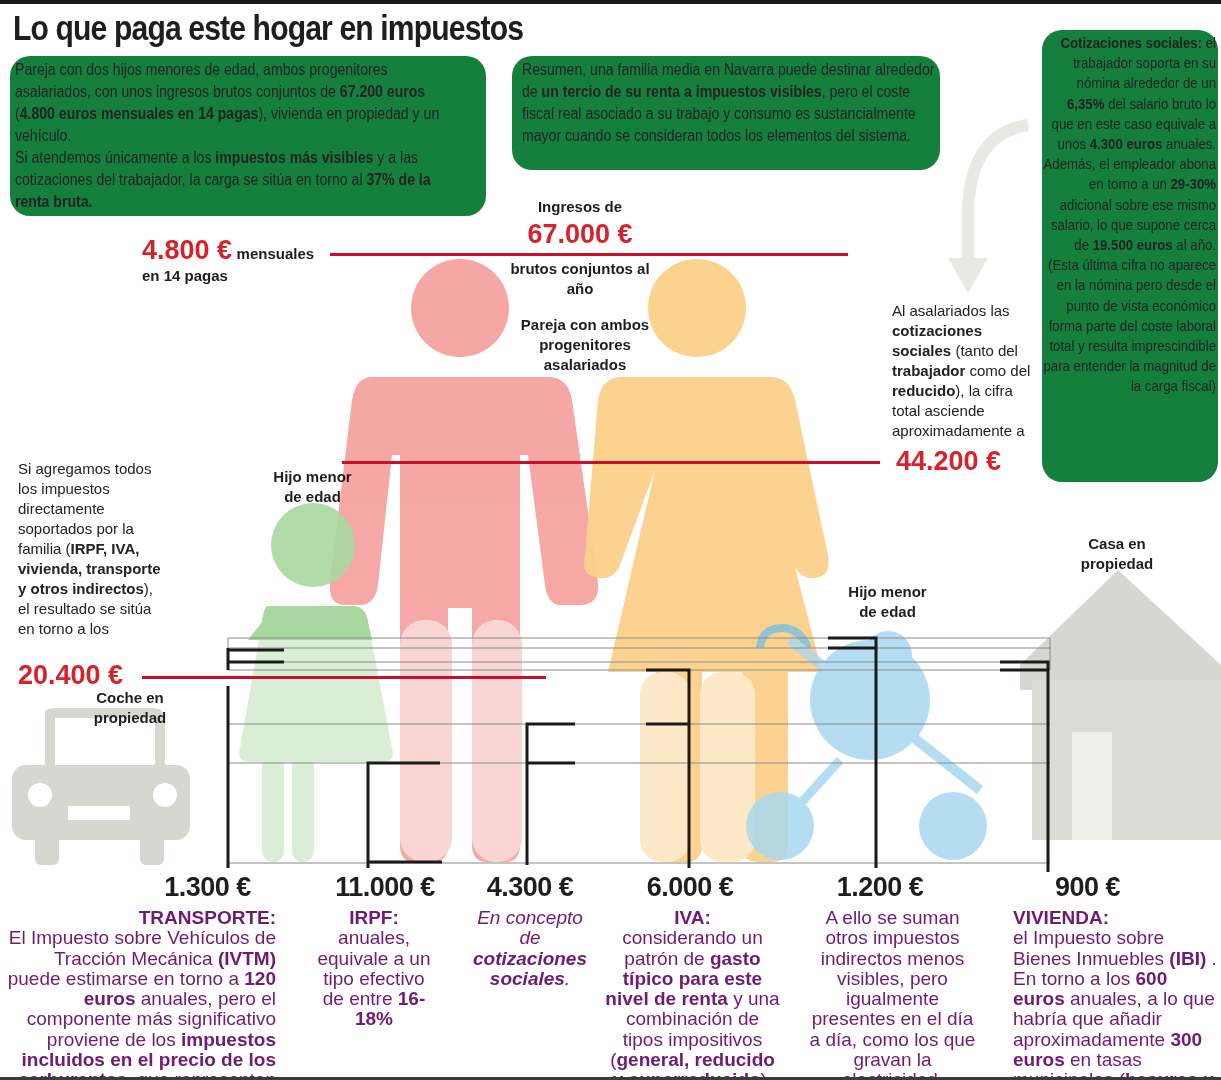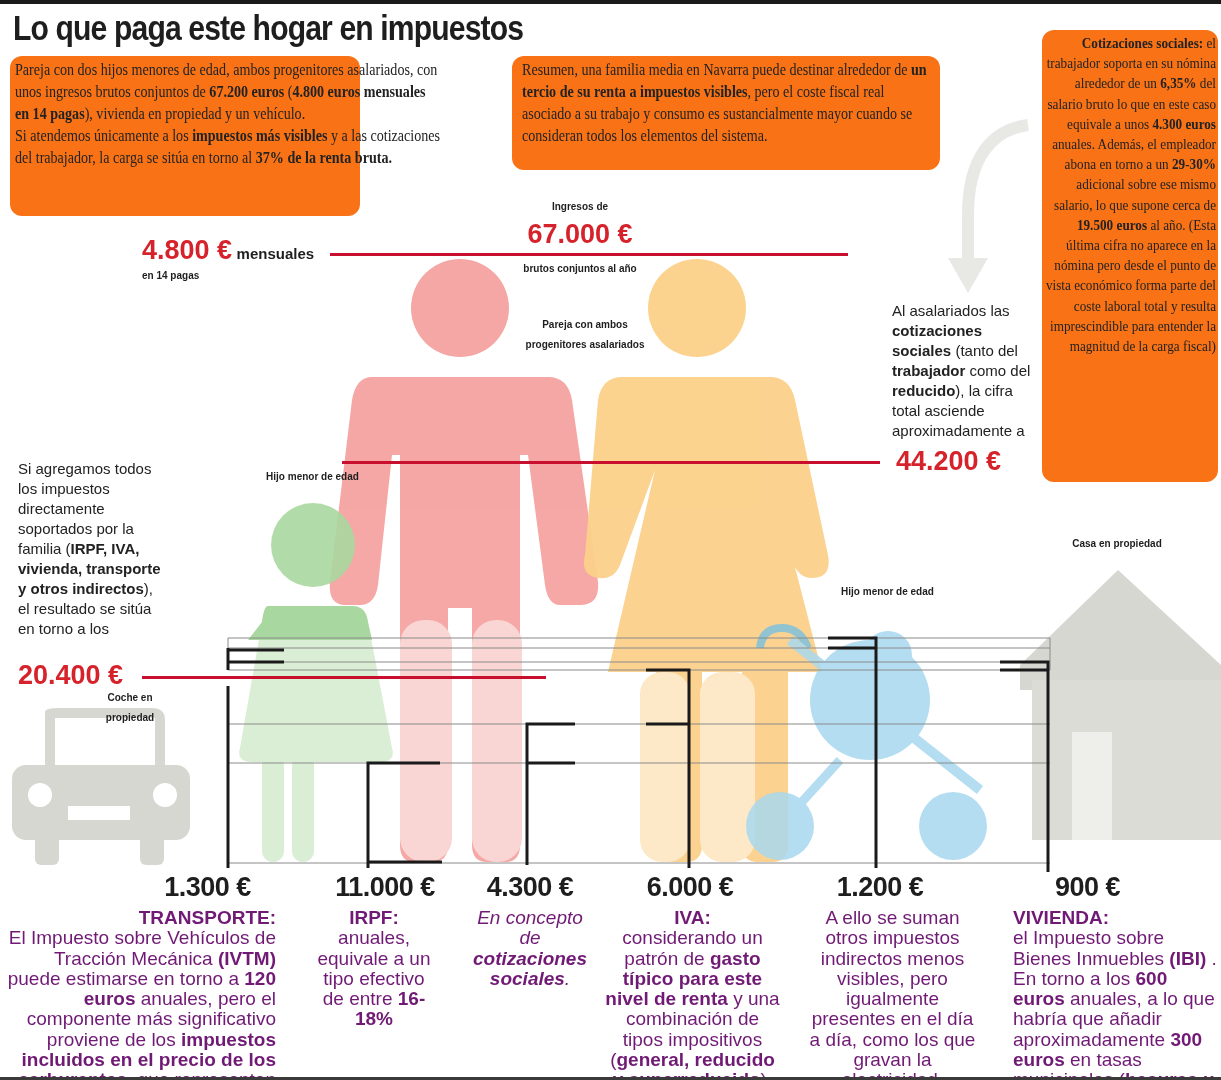--- a/index.html
+++ b/index.html
@@ -1,24 +1,24 @@
 <!DOCTYPE html>
 <html><head>
 <meta charset="utf-8">
 <style>
   * { box-sizing: border-box; margin: 0; padding: 0; }
   html, body { width: 1221px; height: 1080px; background: #ffffff; overflow: hidden; }
   body { position: relative; font-family: "Liberation Sans", "DejaVu Sans", sans-serif; color: #1e1e1e; }
   .topbar { position: absolute; left: 0; top: 0; width: 1221px; height: 4px; background: #1a1a1a; }
   .bottombar { position: absolute; left: 0; top: 1077px; width: 1221px; height: 3px; background: #3a3a3a; }
   .title { position: absolute; left: 13px; top: 8px; font-size: 35px; font-weight: 700; letter-spacing: -1px; font-family: "Liberation Sans", sans-serif; transform: scaleX(0.86); transform-origin: left top; white-space: nowrap; }
-  .box { position: absolute; background: #f97316; border-radius: 12px; font-size: 16px; line-height: 22px; color: #222; font-family: Liberation Serif, serif; }
+  .box { position: absolute; background: #15803d; border-radius: 20px; font-size: 16px; line-height: 22px; color: #222; }
   .box b { font-weight: 700; }
   .narrow { transform: scaleX(0.88); transform-origin: left top; }
-  .lbl { position: absolute; font-weight: 700; font-size: 10px; line-height: 20px; text-align: center; color: #1e1e1e; }
+  .lbl { position: absolute; font-weight: 700; font-size: 15px; line-height: 20px; text-align: center; color: #1e1e1e; }
   .red { color: #d6222a; font-weight: 700; }
   .redline { position: absolute; height: 3px; background: #c8102e; }
   .txt { position: absolute; font-size: 15px; line-height: 20px; color: #222; }
   .txt b { font-weight: 700; }
   .amount { position: absolute; font-size: 27px; font-weight: 700; text-align: center; color: #1e1e1e; letter-spacing: -0.5px; }
   .desc { position: absolute; font-size: 19px; line-height: 20.3px; color: #701a75; }
   .desc b { font-weight: 700; }
   svg { position: absolute; left: 0; top: 0; }
 </style>
 </head>
@@ -112,21 +112,21 @@
     <path d="M1000 662 L1048 662 L1048 872 M1000 670 L1048 670"></path>
   </g>
 </svg>
 
 <div class="redline" style="left:330px; top:253px; width:518px;"></div>
 <div class="redline" style="left:342px; top:461px; width:538px;"></div>
 <div class="redline" style="left:142px; top:676px; width:404px;"></div>
 
 <div class="title">Lo que paga este hogar en impuestos</div>
 
-<div class="box" style="left:10px; top:56px; width:350px; height:160px; padding:3px 0 0 5px;">
+<div class="box" style="left:10px; top:56px; width:476px; height:160px; padding:3px 0 0 5px;">
   <div class="narrow" style="width:485px;">
     <span>Pareja con dos hijos menores de edad, ambos progenitores asalariados, con unos ingresos brutos conjuntos de </span><b>67.200 euros</b><span> (</span><b>4.800 euros mensuales en 14 pagas</b><span>), vivienda en propiedad y un vehículo.</span><br>
     <span>Si atendemos únicamente a los </span><b>impuestos más visibles</b><span> y a las cotizaciones del trabajador, la carga se sitúa en torno al </span><b>37% de la renta bruta.</b>
   </div>
 </div>
 
 <div class="box" style="left:512px; top:56px; width:428px; height:114px; padding:3px 0 0 10px;">
   <div class="narrow" style="width:470px;">
     <span>Resumen, una familia media en Navarra puede destinar alrededor de </span><b>un tercio de su renta a impuestos visibles</b><span>, pero el coste fiscal real asociado a su trabajo y consumo es sustancialmente mayor cuando se consideran todos los elementos del sistema.</span>
   </div>

